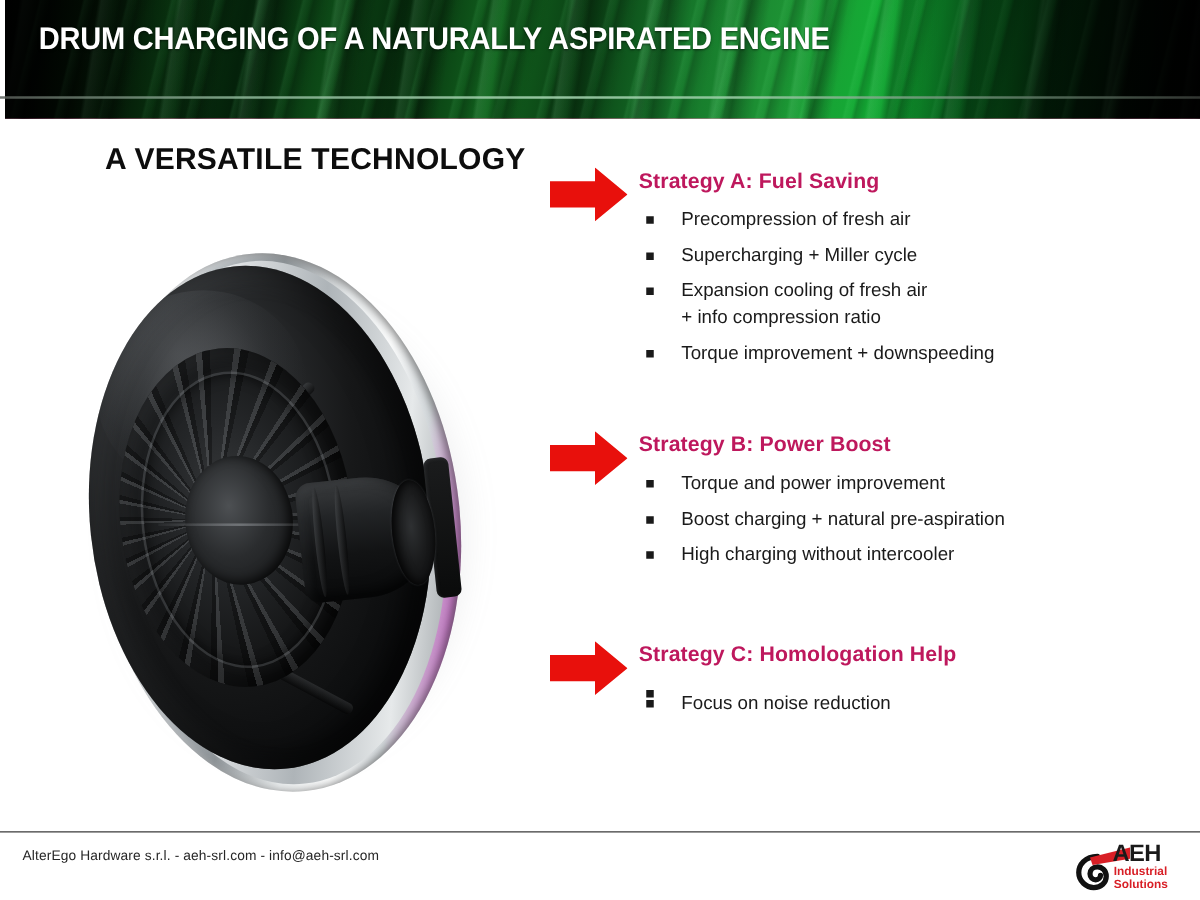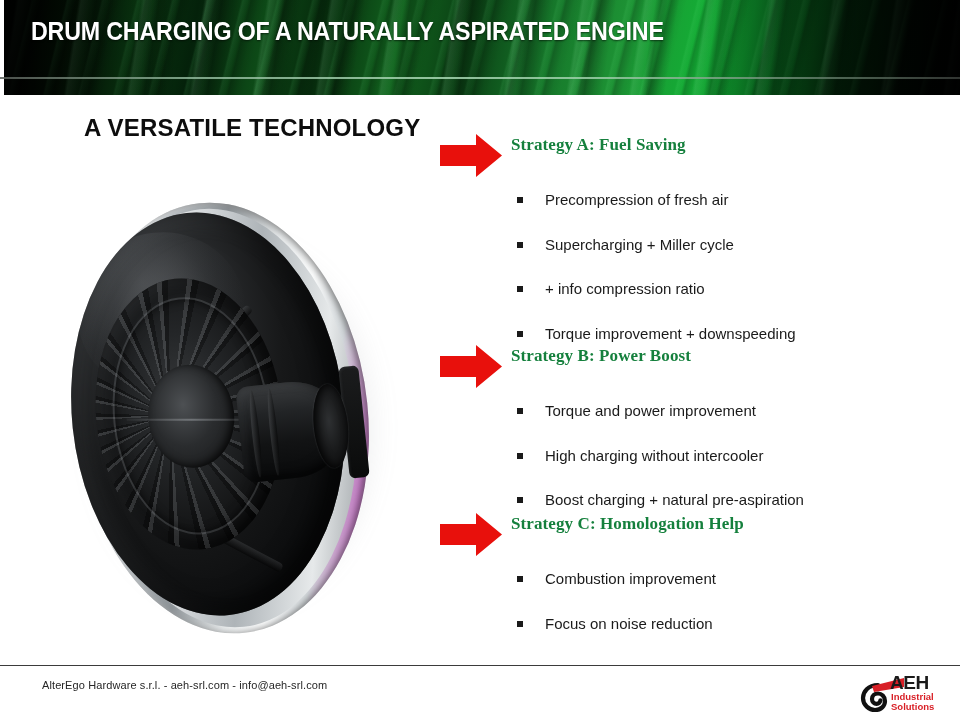--- a/index.html
+++ b/index.html
@@ -267,57 +267,55 @@
     position: absolute;
     left: 0; top: 6px;
     width: 62px; height: 43px;
   }
   .arrow svg { display: block; }
   .strat-head {
     position: absolute;
     left: 71px; top: 7px;
     font-size: 17px;
     font-weight: bold;
-    color: #15803d;
+    color: #be185d;
     white-space: nowrap;
     letter-spacing: 0.1px;
-    font-family: Liberation Serif, serif;
   }
   .bullets {
     position: absolute;
     left: 71px; top: 38px;
     width: 410px;
   }
   .bullet {
     position: relative;
     padding-left: 34px;
     margin-bottom: 8px;
     font-size: 15px;
     color: #1a1a1a;
     line-height: 1.38;
-    margin-top: 24px;
   }
   .bullet .sq {
     position: absolute;
     left: 6px; top: 7px;
     width: 6px; height: 6px;
     background: #1a1a1a;
   }
   .bullet .l2 { display: block; }
 
   
   .footer-rule {
     position: absolute;
     left: 0; top: 665px;
     width: 960px; height: 1px;
     background: #3b3b3b;
   }
   .footer-text {
     position: absolute;
-    left: 42px; top: 679px;
+    left: 18px; top: 679px;
     font-size: 11px;
     color: #262626;
     letter-spacing: 0.1px;
   }
 
   
   .logo {
     position: absolute;
     left: 860px; top: 668px;
     width: 92px; height: 46px;
@@ -371,20 +369,21 @@
     <div class="bullet">
       <span class="sq"></span>
       <span>Precompression of fresh air</span>
     </div>
     <div class="bullet">
       <span class="sq"></span>
       <span>Supercharging + Miller cycle</span>
     </div>
     <div class="bullet">
       <span class="sq"></span>
+      <span>Expansion cooling of fresh air</span>
       <span class="l2">+ info compression ratio</span>
     </div>
     <div class="bullet">
       <span class="sq"></span>
       <span>Torque improvement + downspeeding</span>
     </div>
   </div>
 </div>
 
 <div class="strategy" style="top:339px">
@@ -394,40 +393,39 @@
     </svg>
   </div>
   <div class="strat-head">Strategy B: Power Boost</div>
   <div class="bullets">
     <div class="bullet">
       <span class="sq"></span>
       <span>Torque and power improvement</span>
     </div>
     <div class="bullet">
       <span class="sq"></span>
+      <span>Boost charging + natural pre-aspiration</span>
+    </div>
+    <div class="bullet">
+      <span class="sq"></span>
       <span>High charging without intercooler</span>
-    </div>
-    <div class="bullet">
-      <span class="sq"></span>
-      <span>Boost charging + natural pre-aspiration</span>
     </div>
   </div>
 </div>
 
 <div class="strategy" style="top:507px">
   <div class="arrow">
     <svg width="62" height="43" viewBox="0 0 62 43">
       <polygon points="0,11 36,11 36,0 62,21.5 36,43 36,32 0,32" fill="#E8100C"></polygon>
     </svg>
   </div>
   <div class="strat-head">Strategy C: Homologation  Help</div>
   <div class="bullets">
     <div class="bullet">
       <span class="sq"></span>
-      <span>Combustion improvement</span>
     </div>
     <div class="bullet">
       <span class="sq"></span>
       <span>Focus on noise reduction</span>
     </div>
   </div>
 </div>
 
 <div class="footer-rule"></div>
 <div class="footer-text">AlterEgo Hardware s.r.l. - aeh-srl.com - info@aeh-srl.com</div>

